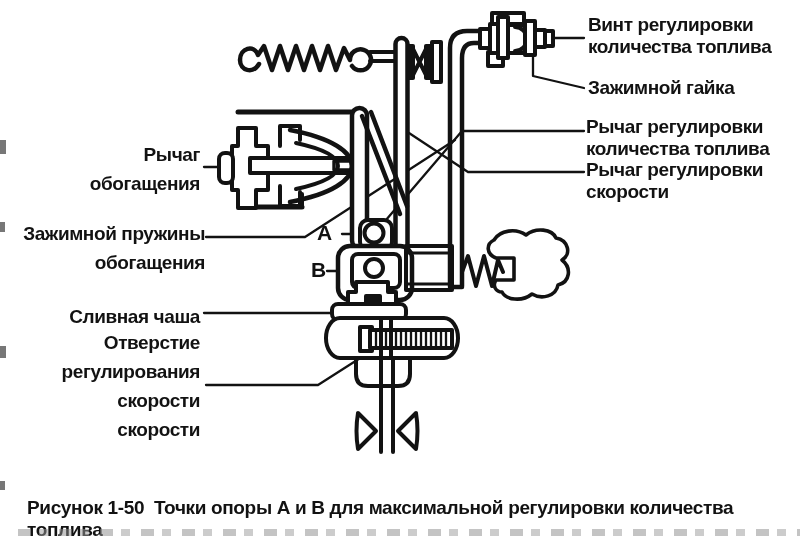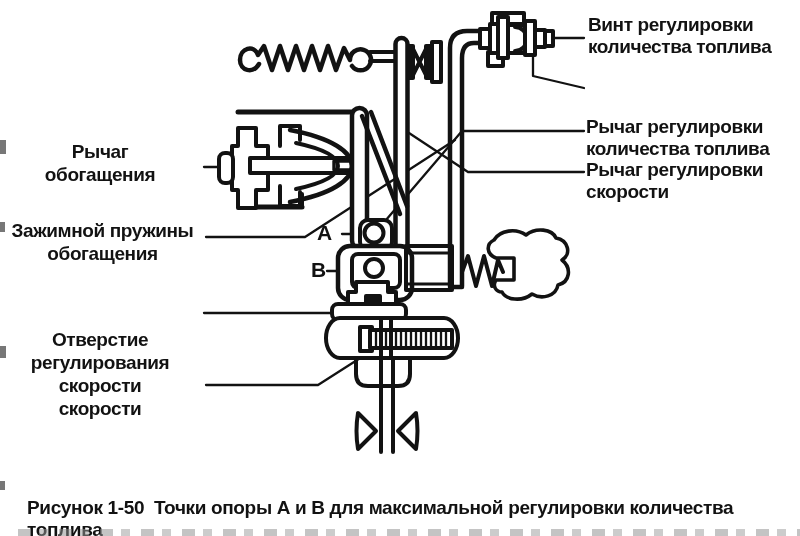--- a/index.html
+++ b/index.html
@@ -2,21 +2,21 @@
 <html><head>
 <meta charset="utf-8">
 <style>
   html,body{margin:0;padding:0;background:#e8e8e8;}
   .stage{position:relative;width:800px;height:536px;background:#fff;overflow:hidden;
          font-family:"Liberation Sans","DejaVu Sans",sans-serif;padding-left:18px;}
   svg.drawing{position:absolute;left:0;top:0;}
   .lbl{position:absolute;color:#121212;font-weight:700;font-size:19px;line-height:22px;
        letter-spacing:-0.4px;white-space:pre-wrap;}
   .lbl.right-col{text-align:left;}
-  .lbl.left-col{text-align:center;line-height:23px;}
+  .lbl.left-col{text-align:right;line-height:29px;}
   .pt{position:absolute;color:#121212;font-weight:700;font-size:21px;line-height:21px;}
   .caption{position:absolute;left:27px;top:497px;width:760px;color:#121212;
            font-weight:700;font-size:19px;letter-spacing:-0.35px;white-space:pre-wrap;}
   .scan-strip{position:absolute;left:18px;right:10px;bottom:0;height:7px;opacity:.5;
       background:repeating-linear-gradient(90deg,#8a8a8a 0 13px,transparent 13px 21px,#9a9a9a 21px 30px,transparent 30px 41px);
       filter:blur(.6px);}
   .edge-mark{position:absolute;left:0;background:#4a4a4a;opacity:.75;}
 </style>
 </head>
 <body>
@@ -137,29 +137,31 @@
       <path d="M381,358 V452 M393,358 V452"></path>
       <g>
         <path d="M376,431 L358,413 Q355,431 358,449 Z" fill="#fff"></path>
         <path d="M398,431 L416,413 Q419,431 416,449 Z" fill="#fff"></path>
       </g>
     </g>
   </svg>
 
   <div class="lbl right-col" style="left:588px;top:14px;width:205px">Винт регулировки
 количества топлива</div>
+  <div class="lbl right-col" style="left:588px;top:77px;width:205px">Зажимной гайка</div>
   <div class="lbl right-col" style="left:586px;top:116px;width:210px">Рычаг регулировки
 количества топлива</div>
   <div class="lbl right-col" style="left:586px;top:159px;width:210px">Рычаг регулировки
 скорости</div>
 
   <div class="lbl left-col" style="left:0;top:140px;width:200px">Рычаг
 обогащения</div>
   <div class="lbl left-col" style="left:0;top:219px;width:205px">Зажимной пружины
 обогащения</div>
+  <div class="lbl left-col" style="left:0;top:302px;width:200px">Сливная чаша</div>
   <div class="lbl left-col" style="left:0;top:328px;width:200px">Отверстие
 регулирования
 скорости
 скорости</div>
 
   <div class="pt" style="left:317px;top:222px">А</div>
   <div class="pt" style="left:311px;top:259px">В</div>
 
   <div class="caption">Рисунок 1-50  Точки опоры А и В для максимальной регулировки количества топлива</div>
 

